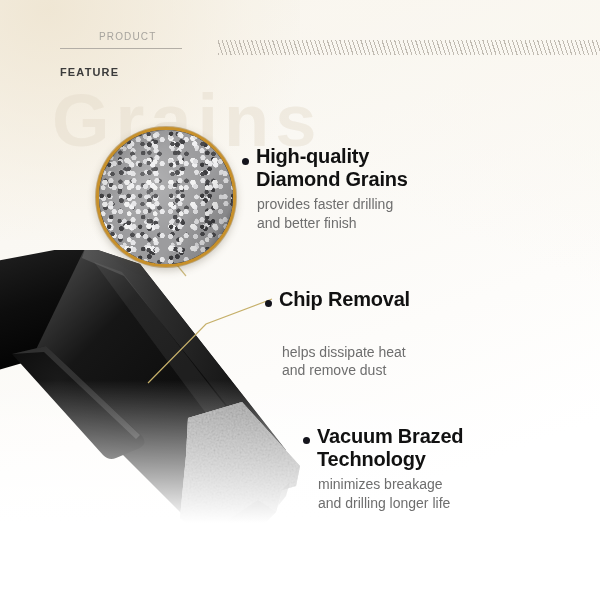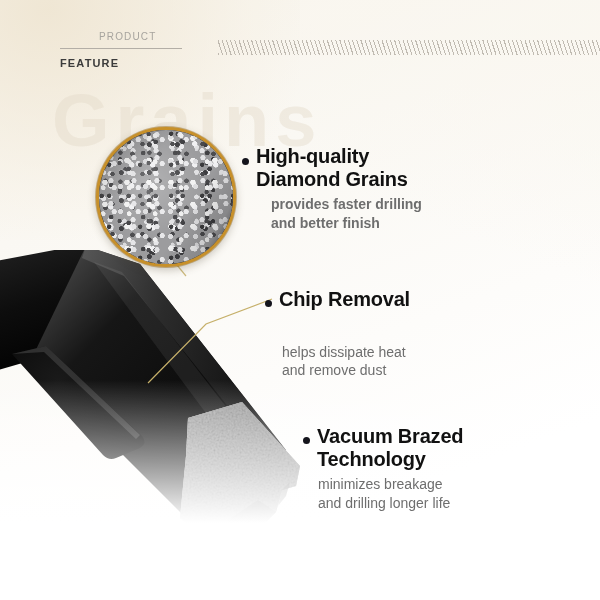--- a/index.html
+++ b/index.html
@@ -62,21 +62,21 @@
     font-weight: normal;
     margin-left: 39px;
   }
   .hdr-rule {
     margin-top: 6px;
     height: 1px;
     width: 122px;
     background: #b3aea6;
   }
   .hdr-bot {
-    margin-top: 8px;
+    margin-top: 17px;
     font-size: 11px;
     letter-spacing: 1.15px;
     color: #3c3c3c;
     font-weight: bold;
   }
 
   
   .hatch {
     position: absolute;
     left: 218px; top: 40px;
@@ -165,21 +165,21 @@
   }
   .bullet {
     position: absolute;
     width: 7px; height: 7px;
     border-radius: 50%;
     background: #14141c;
   }
 
   #f1 { left: 256px; top: 145px; }
   #f1 .bullet { left: -14px; top: 13px; }
-  #f1 .feat-sub { margin-left: 15px; font-weight: bold; }
+  #f1 .feat-sub { margin-left: 1px; }
 
   #f2 { left: 279px; top: 288px; }
   #f2 .bullet { left: -14px; top: 12px; }
   #f2 .feat-sub { margin-left: 3px; margin-top: 32px; }
 
   #f3 { left: 317px; top: 425px; }
   #f3 .bullet { left: -14px; top: 12px; }
   #f3 .feat-sub { margin-left: 1px; }
 </style>
 </head>

